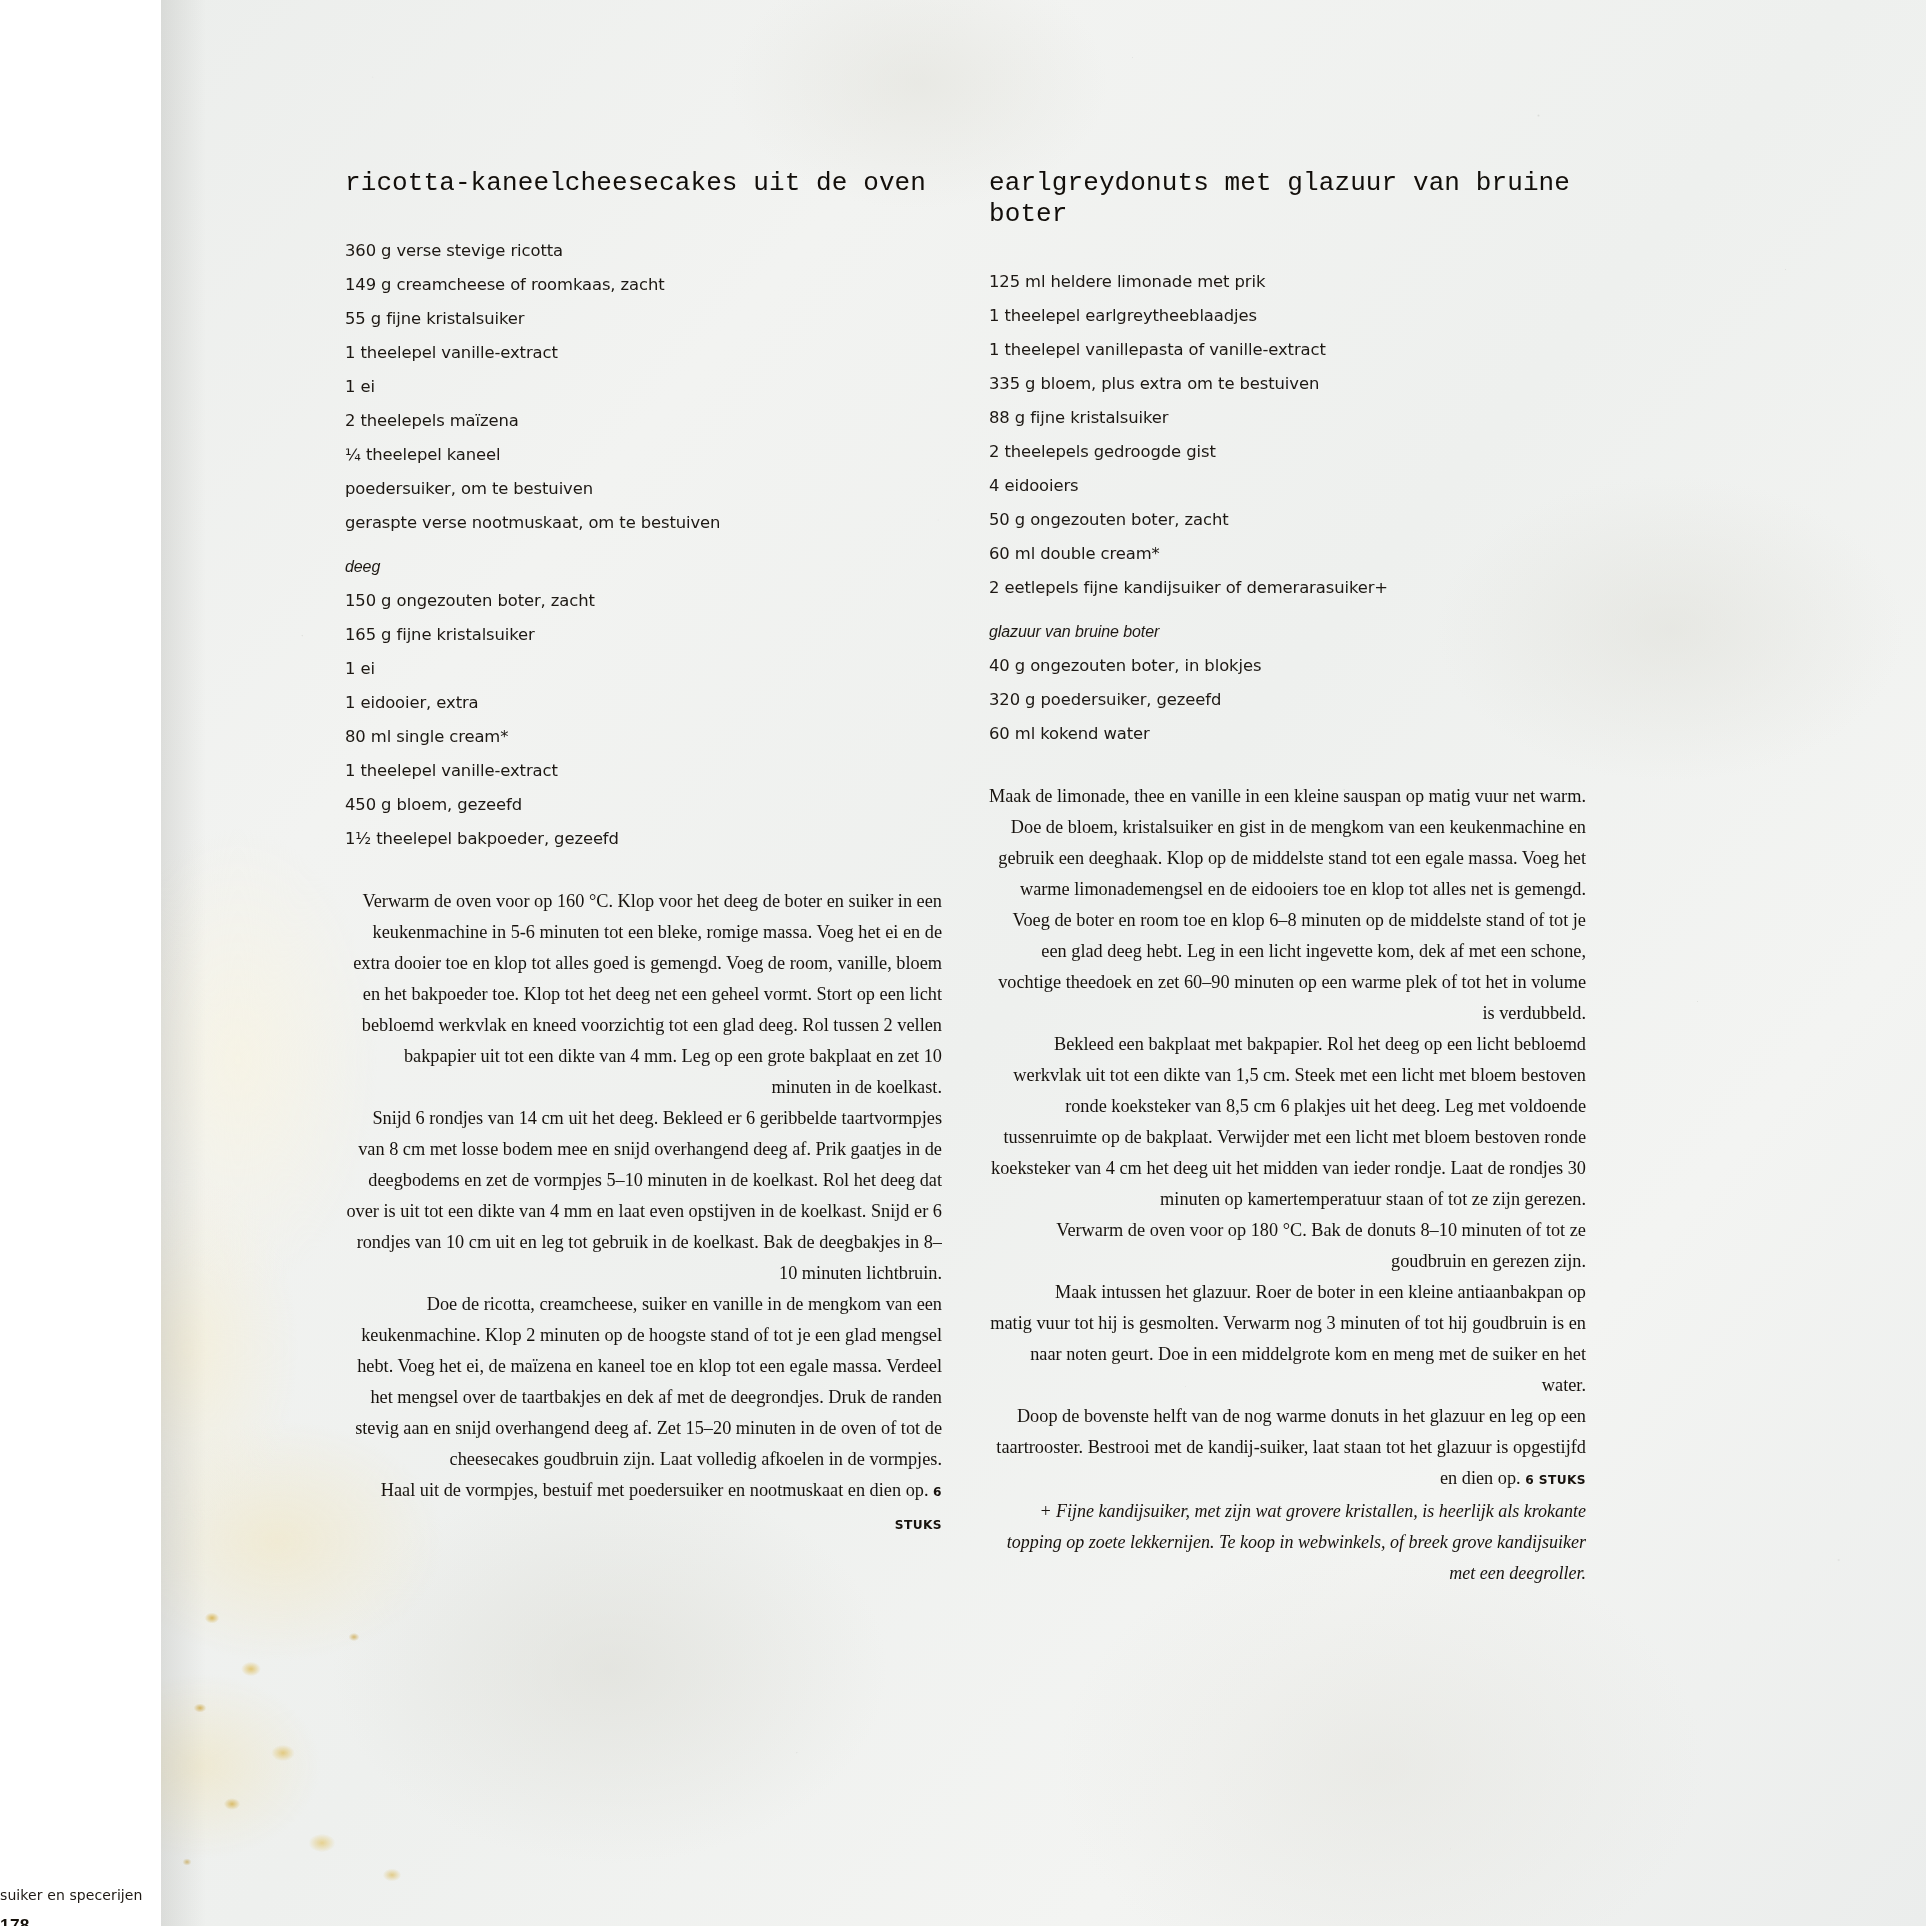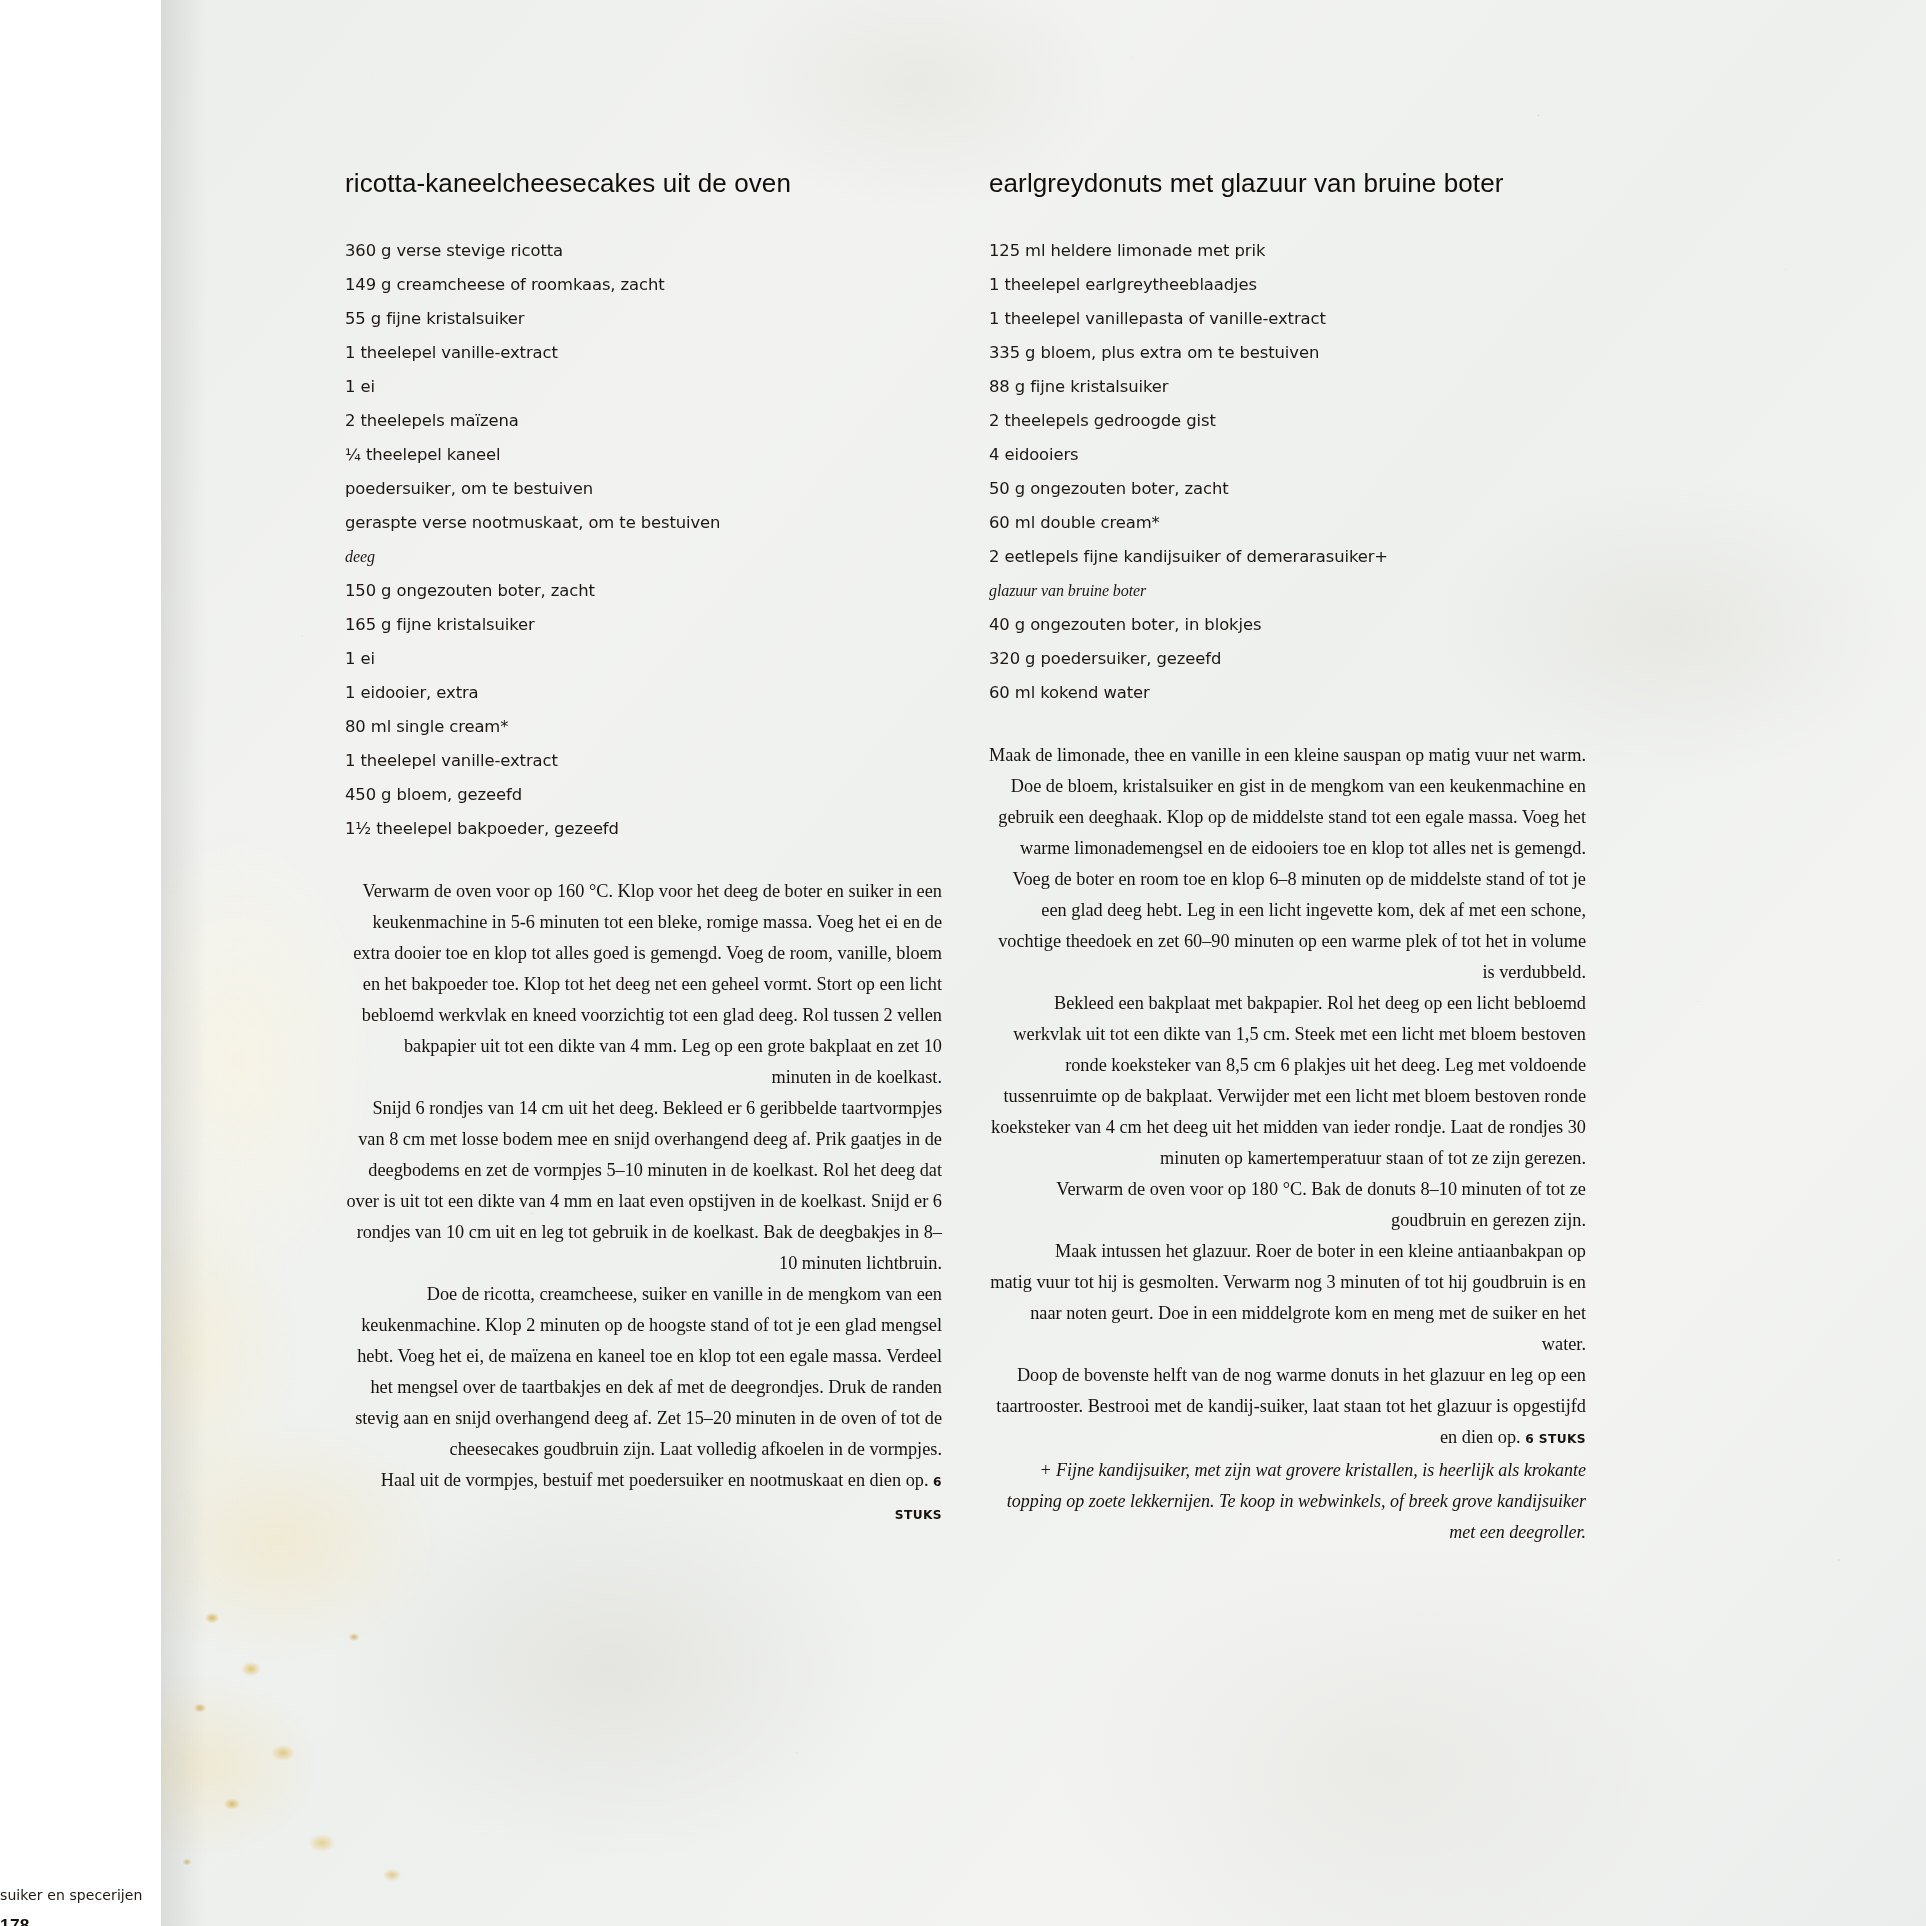--- a/index.html
+++ b/index.html
@@ -115,21 +115,21 @@
   }
   .col {
     position: absolute;
     width: 597px;
     color: #17120d;
   }
   .col-left { left: 345px; top: 168px; }
   .col-right { left: 989px; top: 168px; }
 
   .recipe-title {
-    font-family: Liberation Sans, sans-serif;
+    font-family: Liberation Mono, monospace;
     font-size: 26px;
     line-height: 1.2;
     letter-spacing: 0.1px;
     color: #120e0a;
     margin: 0 0 35px 0;
     font-weight: 400;
   }
 
   .ingredients {
     font-family: "DejaVu Sans", sans-serif;
@@ -137,22 +137,23 @@
     line-height: 34px;
     letter-spacing: -0.1px;
     color: #1d1813;
     margin: 0;
     padding: 0;
     list-style: none;
   }
   .ingredients li { white-space: nowrap; }
   .ingredients li.sub {
     font-style: italic;
-    font-family: Liberation Serif, serif;
+    font-family: Liberation Sans, sans-serif;
     font-size: 16px;
+    margin-top: 10px;
   }
 
   .body-text {
     margin-top: 29.5px;
     font-family: "Liberation Serif", serif;
     font-size: 18.3px;
     line-height: 31px;
     color: #17120d;
     text-align: right;
   }

